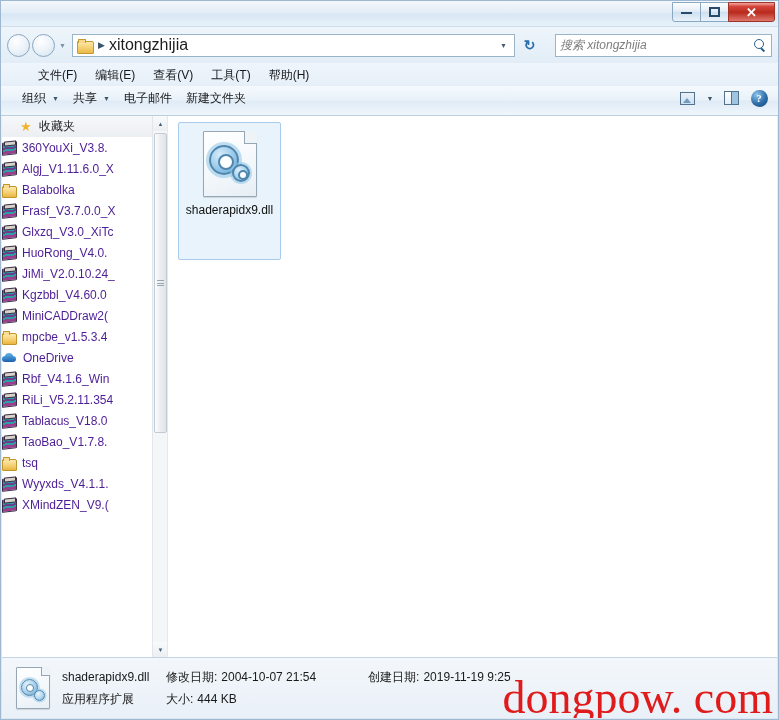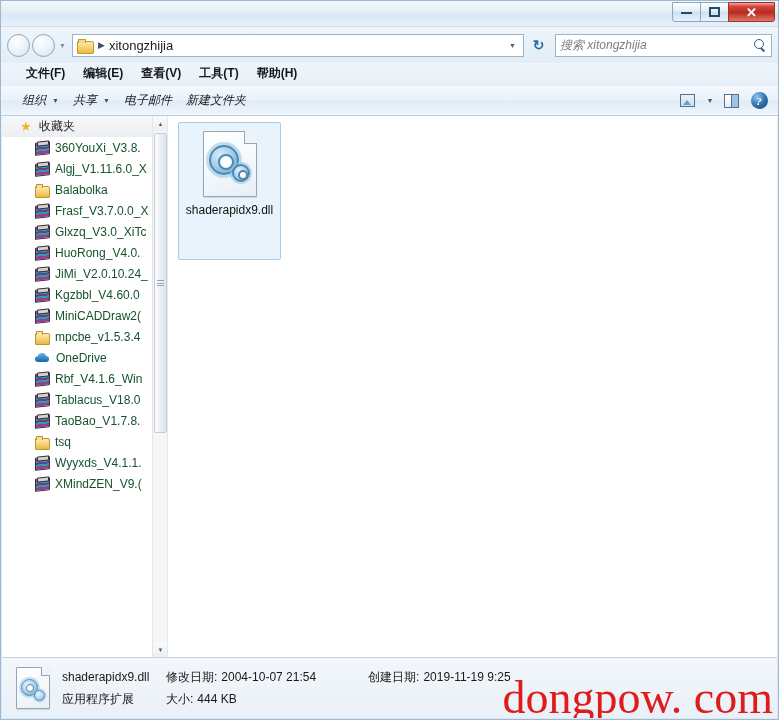--- a/index.html
+++ b/index.html
@@ -87,34 +87,34 @@
   .folder-ico::before {
     content:""; position:absolute; left:0; top:2px; width:15px; height:11px;
     background: linear-gradient(180deg,#fde9a8 0%,#f5cf72 55%,#eab945 100%);
     border:1px solid #c49a2e; border-radius:1px 2px 1px 1px;
   }
   .folder-ico::after {
     content:""; position:absolute; left:1px; top:0px; width:6px; height:3px;
     background:#f7d889; border:1px solid #c49a2e; border-bottom:none; border-radius:1px 1px 0 0;
   }
   .crumb-sep { color:#3b5368; font-size:9px; margin:0 4px 0 3px; }
-  .crumb-text { font-size: 13px; color:#1d1d1d; white-space:nowrap; }
+  .crumb-text { font-size: 16px; color:#1d1d1d; white-space:nowrap; }
   .addr-drop {
     margin-left:auto; width:17px; height:21px;
     display:flex; align-items:center; justify-content:center;
     color:#45617a; font-size:7px; cursor:default;
   }
   #refreshbtn {
     width: 25px; height: 23px; margin-left: 2px;
     display:flex; align-items:center; justify-content:center;
     cursor:default;
   }
   .refresh-glyph { font-size: 14px; color:#2c6ea8; font-weight:bold; }
   #searchbox {
-    width: 217px; height: 23px; margin-left: 4px;
+    width: 217px; height: 23px; margin-left: 13px;
     background:#ffffff; border:1px solid #9cb4c8;
     display:flex; align-items:center; padding:0 4px;
   }
   #searchbox .ph {
     flex:1; font-size:12px; color:#7d7d7d; font-style:italic;
     overflow:hidden; white-space:nowrap;
   }
   .search-glyph {
     width:14px; height:14px; position:relative; flex:none;
   }
@@ -124,38 +124,36 @@
   }
   .search-glyph::after {
     content:""; position:absolute; left:8px; top:9px;
     width:5px; height:1.6px; background:#2d5f8a;
     transform: rotate(45deg); transform-origin: left center;
   }
 
   
   #menubar {
     height: 23px;
-    display:flex; align-items:flex-start;
-    padding-left: 16px;
+    display:flex; align-items:flex-end;
+    padding-left: 28px;
     background: linear-gradient(180deg,#eff5fb 0%,#e6eff8 100%);
-    font-weight: bold;
   }
   .menu-item {
     font-size: 12px; color:#16181a;
     padding: 2px 9px; cursor: default;
   }
 
   
   #cmdbar {
     height: 30px;
-    display:flex; align-items:center;
+    display:flex; align-items:flex-start;
     padding: 0 6px 0 14px;
     background: linear-gradient(180deg,#f4f9fd 0%,#e9f1f9 48%,#e0ebf6 52%,#eff6fc 100%);
     border-bottom: 1px solid #b9cfe0;
-    font-style: italic;
   }
   .cmd {
     font-size: 12px; color:#18191b;
     display:flex; align-items:center; gap:4px;
     padding: 4px 7px; cursor: default; white-space:nowrap;
   }
   .caret { font-size:7px; color:#3f5668; margin-left:2px; }
   .openwith-ico {
     width:14px; height:12px; border:1px solid #5a7b96;
     background: linear-gradient(180deg,#ffffff 0%,#dfe9f3 100%);
@@ -215,22 +213,22 @@
     height:21px; padding-left:18px;
     background: linear-gradient(180deg,#f6f8fa 0%,#eceff2 100%);
     font-size:12px; color:#1b1b1b;
   }
   .star {
     width:13px; height:13px; flex:none;
     color:#f0b429; font-size:13px; line-height:13px;
   }
   .nav-item {
     display:flex; align-items:center; gap:6px;
-    height:21px; padding-left:33px;
-    font-size:12px; color:#14532d;
+    height:21px; 
+    font-size:12px; color:#4c1d95;
     white-space:nowrap; overflow:hidden; cursor:default;
   }
   .nav-label { overflow:hidden; text-overflow:clip; }
   
   .ico-archive {
     width:14px; height:13px; flex:none; position:relative;
   }
   .ico-archive::before {
     content:""; position:absolute; left:0; top:1px; width:13px; height:11px;
     background: repeating-linear-gradient(180deg,
@@ -545,20 +543,24 @@
           <div class="nav-item">
             <span class="ico-cloud"></span>
             <span class="nav-label">OneDrive</span>
           </div>
           <div class="nav-item">
             <span class="ico-archive"></span>
             <span class="nav-label">Rbf_V4.1.6_Win</span>
           </div>
           <div class="nav-item">
             <span class="ico-archive"></span>
+            <span class="nav-label">RiLi_V5.2.11.354</span>
+          </div>
+          <div class="nav-item">
+            <span class="ico-archive"></span>
             <span class="nav-label">Tablacus_V18.0</span>
           </div>
           <div class="nav-item">
             <span class="ico-archive"></span>
             <span class="nav-label">TaoBao_V1.7.8.</span>
           </div>
           <div class="nav-item">
             <span class="ico-folder"></span>
             <span class="nav-label">tsq</span>
           </div>

